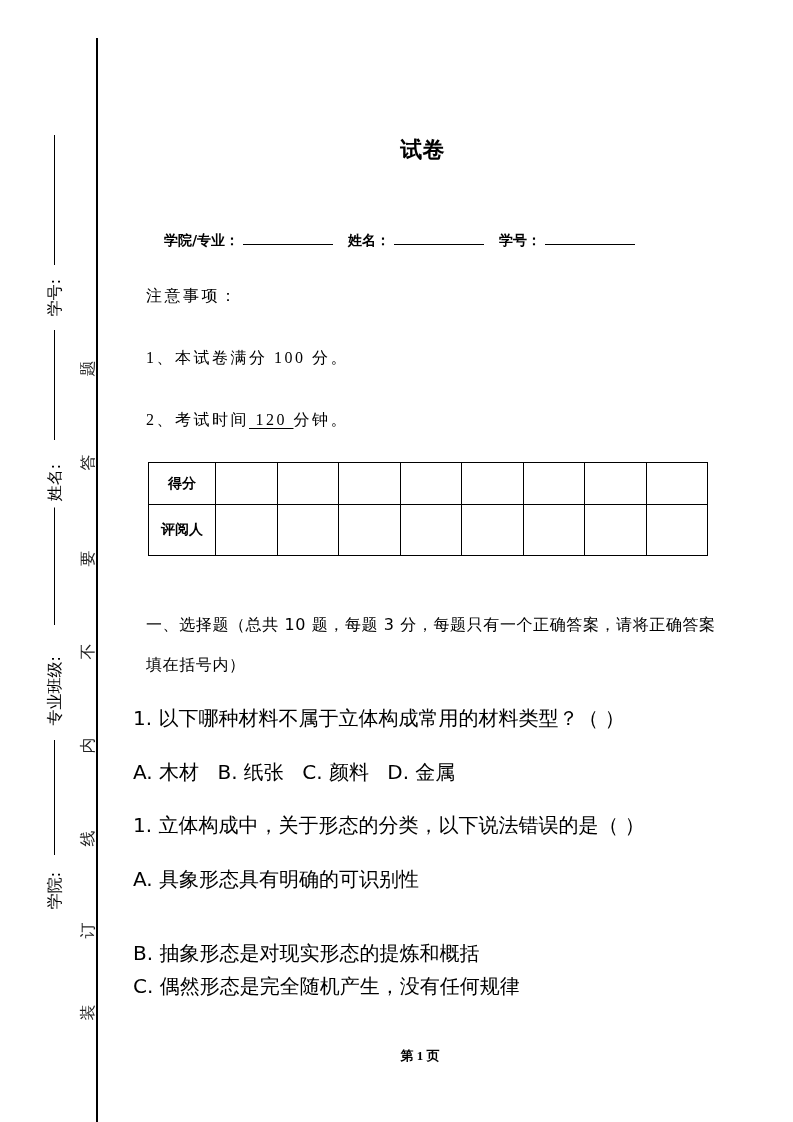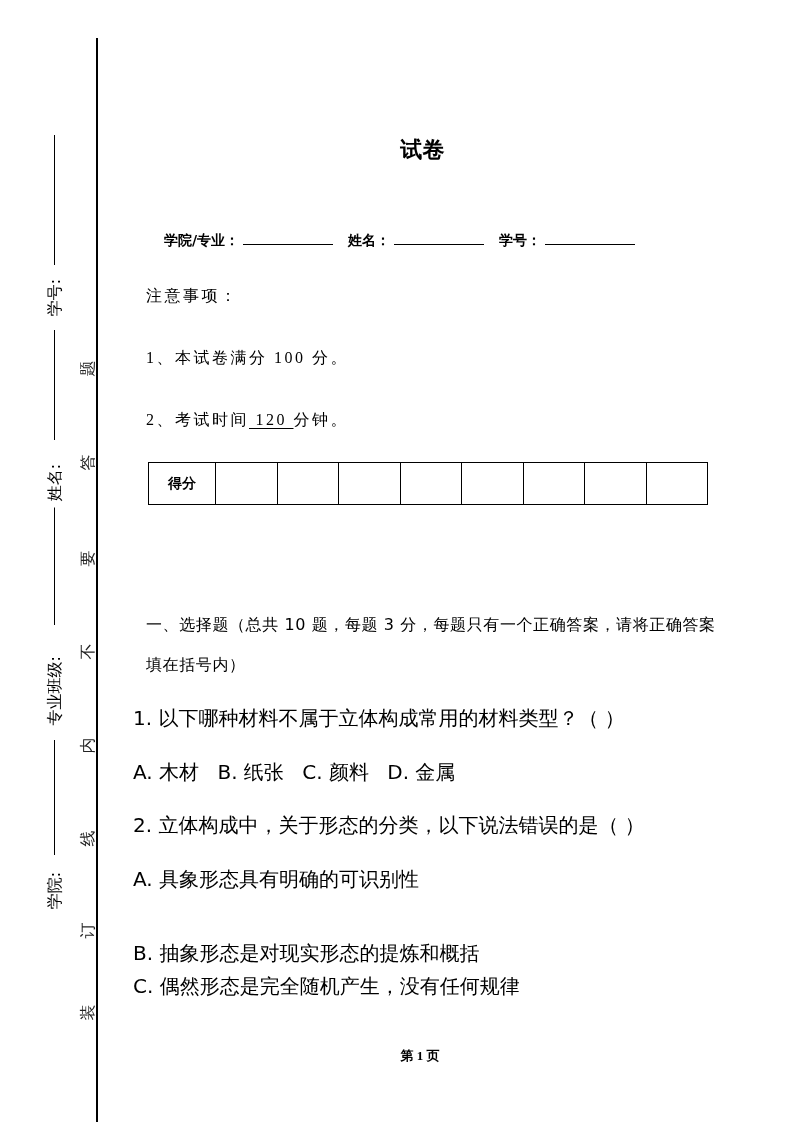--- a/index.html
+++ b/index.html
@@ -107,31 +107,42 @@
     <td>得分</td>
     <td></td>
     <td></td>
     <td></td>
     <td></td>
     <td></td>
     <td></td>
     <td></td>
     <td></td>
   </tr>
+  <tr class="r2">
+    <td>评阅人</td>
+    <td></td>
+    <td></td>
+    <td></td>
+    <td></td>
+    <td></td>
+    <td></td>
+    <td></td>
+    <td></td>
+  </tr>
 </tbody>
   </table>
 
 <div class="section sans">一、选择题（总共 10 题，每题 3 分，每题只有一个正确答案，请将正确答案填在括号内）</div>
 
 <div class="q sans" style="top:705px;">1. 以下哪种材料不属于立体构成常用的材料类型？（    ）</div>
 <div class="q sans" style="top:759px;">
   <span>A. 木材</span><span class="opt-gap"></span>
   <span>B. 纸张</span><span class="opt-gap"></span>
   <span>C. 颜料</span><span class="opt-gap"></span>
   <span>D. 金属</span>
 </div>
 
-<div class="q sans" style="top:812px;">2. 立体构成中，关于形态的分类，以下说法错误的是（    ）</div>
+<div class="q sans" style="top:812px;">1. 立体构成中，关于形态的分类，以下说法错误的是（    ）</div>
 <div class="q sans" style="top:866px;">A. 具象形态具有明确的可识别性</div>
 <div class="q sans" style="top:920px;margin-top:20px;">B. 抽象形态是对现实形态的提炼和概括</div>
 <div class="q sans" style="top:973px;">C. 偶然形态是完全随机产生，没有任何规律</div>
 
 <div class="footer serif">第 1 页</div>
 
 </body></html>

